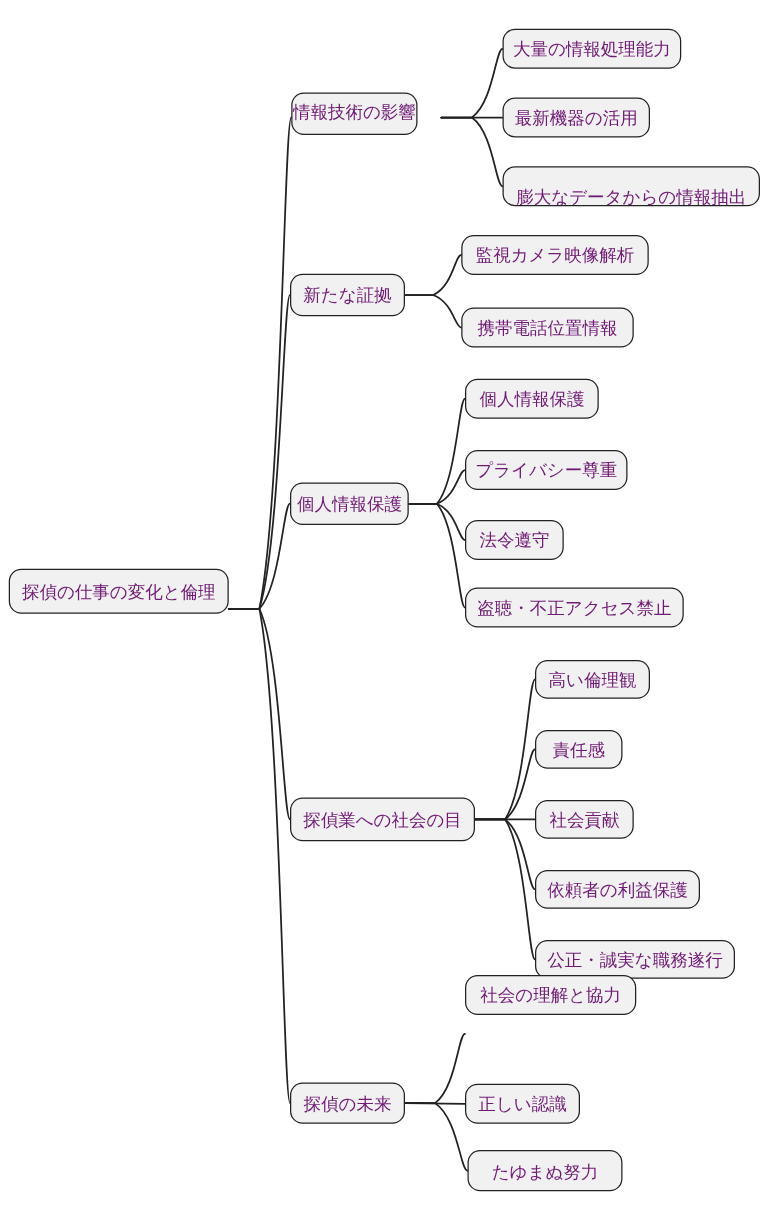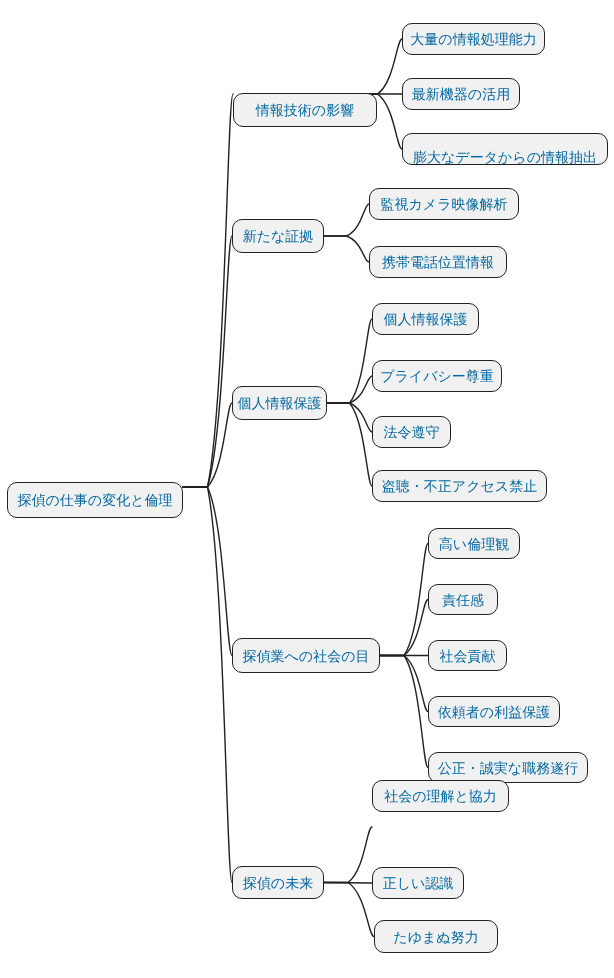--- a/index.html
+++ b/index.html
@@ -29,21 +29,21 @@
   }
   .node {
     position: absolute;
     box-sizing: border-box;
     background: #f1f1f1;
     border: 1.5px solid #222222;
     border-radius: 10px;
     display: flex;
     align-items: center;
     justify-content: center;
-    color: #0369a1;
+    color: #701a75;
     font-size: 14px;
     line-height: 1;
     white-space: nowrap;
     overflow: hidden;
   }
 </style>
 </head>
 <body>
 
 <div class="canvas">
@@ -65,24 +65,24 @@
       <path d="M 380 655.5 L 404 655.5 C 420.8 643.18, 422.72 599.5, 428 599.5"></path>
       <path d="M 380 655.5 L 428 655.5"></path>
       <path d="M 380 655.5 L 404 655.5 C 420.8 667.82, 422.72 711.5, 428 711.5"></path>
       <path d="M 380 655.5 L 404 655.5 C 420.8 680.14, 422.72 767.5, 428 767.5"></path>
       <path d="M 183 487 L 207.5 487 C 224.65 574.01, 226.61 882.5, 232 882.5"></path>
       <path d="M 324 882.5 L 348 882.5 C 364.8 870.29, 366.72 827, 372 827"></path>
       <path d="M 324 882.5 L 372 883"></path>
       <path d="M 324 882.5 L 348 882.5 C 366.2 894.38, 368.28 936.5, 374 936.5"></path>
     </svg>
   <div id="nodes-layer">
-      <div class="node" style="left: 7px; top: 482px; width: 176px; height: 36px;">
+      <div class="node" style="left: 7px; top: 455px; width: 176px; height: 36px;">
         <span>探偵の仕事の変化と倫理</span>
       </div>
-      <div class="node" style="left: 233px; top: 93px; width: 144px; height: 34px;">
+      <div class="node" style="left: 233px; top: 74px; width: 101px; height: 34px; font-family: Liberation Mono, monospace;">
         <span>情報技術の影響</span>
       </div>
       <div class="node" style="left: 402px; top: 23px; width: 143px; height: 32px;">
         <span>大量の情報処理能力</span>
       </div>
       <div class="node" style="left: 402px; top: 78px; width: 118px; height: 32px;">
         <span>最新機器の活用</span>
       </div>
       <div class="node" style="left: 402px; top: 133px; width: 206px; height: 32px; align-items: flex-end;">
         <span>膨大なデータからの情報抽出</span>

